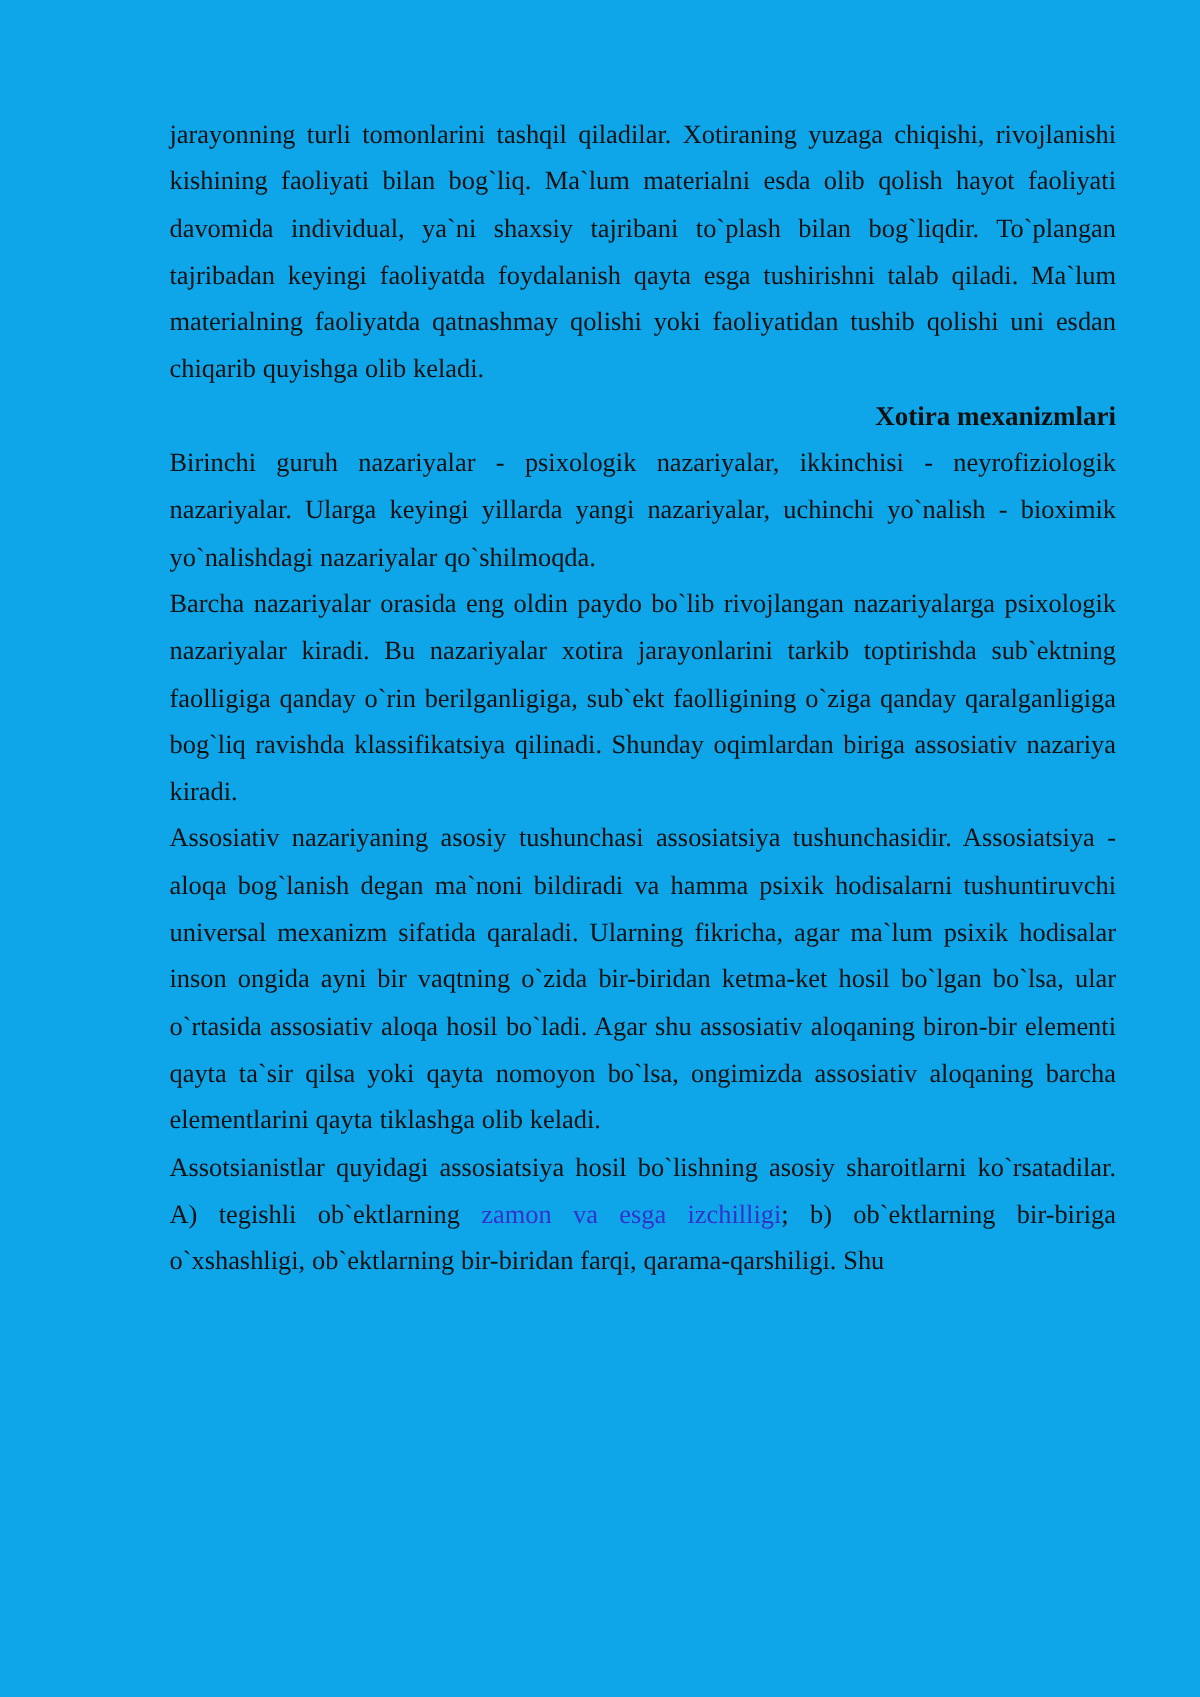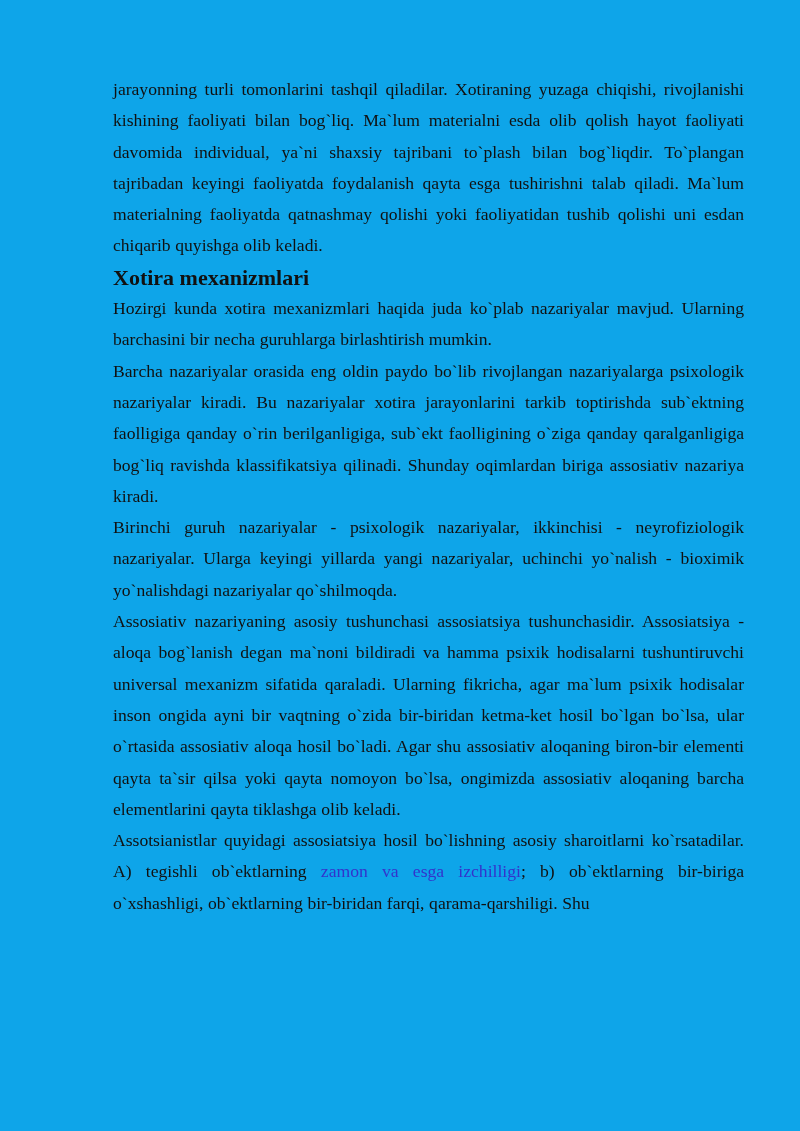--- a/index.html
+++ b/index.html
@@ -33,44 +33,43 @@
     line-height: 31.3px;
     text-align: justify;
     text-justify: inter-word;
     -webkit-hyphens: none;
     hyphens: none;
     word-spacing: 0.2px;
   }
   p.heading {
     margin: 0;
     padding: 0;
-    font-size: 22px;
+    font-size: 18px;
     line-height: 31.3px;
     font-weight: bold;
-    text-align: left;
+    text-align: right;
   }
   .link-text {
     color: #3333cc;
   }
 </style>
 </head>
 <body>
 
 <div id="page">
   <div id="content">
 
     <p class="para">jarayonning turli tomonlarini tashqil qiladilar. Xotiraning yuzaga chiqishi, rivojlanishi kishining faoliyati bilan bog`liq. Ma`lum materialni esda olib qolish hayot faoliyati davomida individual, ya`ni shaxsiy tajribani to`plash bilan bog`liqdir. To`plangan tajribadan keyingi faoliyatda foydalanish qayta esga tushirishni talab qiladi. Ma`lum materialning faoliyatda qatnashmay qolishi yoki faoliyatidan tushib qolishi uni esdan chiqarib quyishga olib keladi.</p>
 
     <p class="heading">Xotira mexanizmlari</p>
 
-    <p class="para">Hozirgi kunda xotira mexanizmlari haqida juda ko`plab nazariyalar mavjud. Ularning barchasini bir necha guruhlarga birlashtirish mumkin.</p>
+
+    <p class="para">Birinchi guruh nazariyalar - psixologik nazariyalar, ikkinchisi - neyrofiziologik nazariyalar. Ularga keyingi yillarda yangi nazariyalar, uchinchi yo`nalish - bioximik yo`nalishdagi nazariyalar qo`shilmoqda.</p>
 
     <p class="para">Barcha nazariyalar orasida eng oldin paydo bo`lib rivojlangan nazariyalarga psixologik nazariyalar kiradi. Bu nazariyalar xotira jarayonlarini tarkib toptirishda sub`ektning faolligiga qanday o`rin berilganligiga, sub`ekt faolligining o`ziga qanday qaralganligiga bog`liq ravishda klassifikatsiya qilinadi. Shunday oqimlardan biriga assosiativ nazariya kiradi.</p>
-
-    <p class="para">Birinchi guruh nazariyalar - psixologik nazariyalar, ikkinchisi - neyrofiziologik nazariyalar. Ularga keyingi yillarda yangi nazariyalar, uchinchi yo`nalish - bioximik yo`nalishdagi nazariyalar qo`shilmoqda.</p>
 
     <p class="para">Assosiativ nazariyaning asosiy tushunchasi assosiatsiya tushunchasidir. Assosiatsiya - aloqa bog`lanish degan ma`noni bildiradi va hamma psixik hodisalarni tushuntiruvchi universal mexanizm sifatida qaraladi. Ularning fikricha, agar ma`lum psixik hodisalar inson ongida ayni bir vaqtning o`zida bir-biridan ketma-ket hosil bo`lgan bo`lsa, ular o`rtasida assosiativ aloqa hosil bo`ladi. Agar shu assosiativ aloqaning biron-bir elementi qayta ta`sir qilsa yoki qayta nomoyon bo`lsa, ongimizda assosiativ aloqaning barcha elementlarini qayta tiklashga olib keladi.</p>
 
 
     <p class="para"><span>Assotsianistlar quyidagi assosiatsiya hosil bo`lishning asosiy sharoitlarni ko`rsatadilar. A) tegishli ob`ektlarning </span><span class="link-text">zamon va esga izchilligi</span><span>; b) ob`ektlarning bir-biriga o`xshashligi, ob`ektlarning bir-biridan farqi, qarama-qarshiligi. Shu</span></p>
 
   </div>
 </div>
 
 </body></html>

